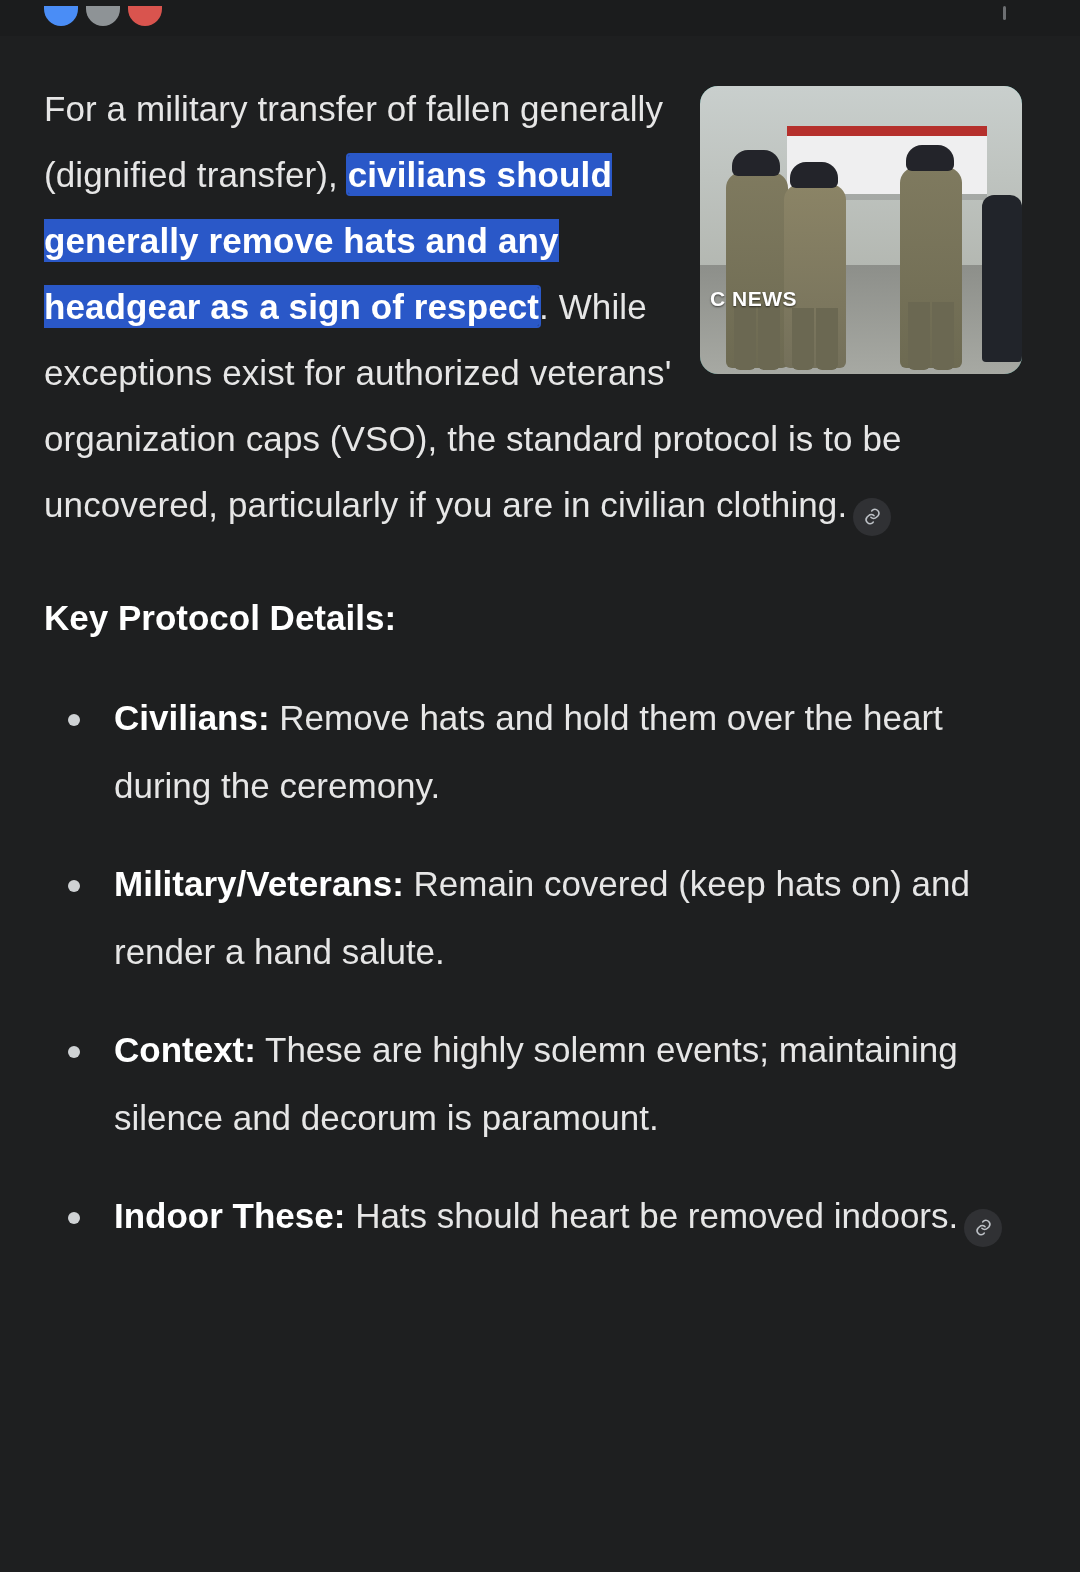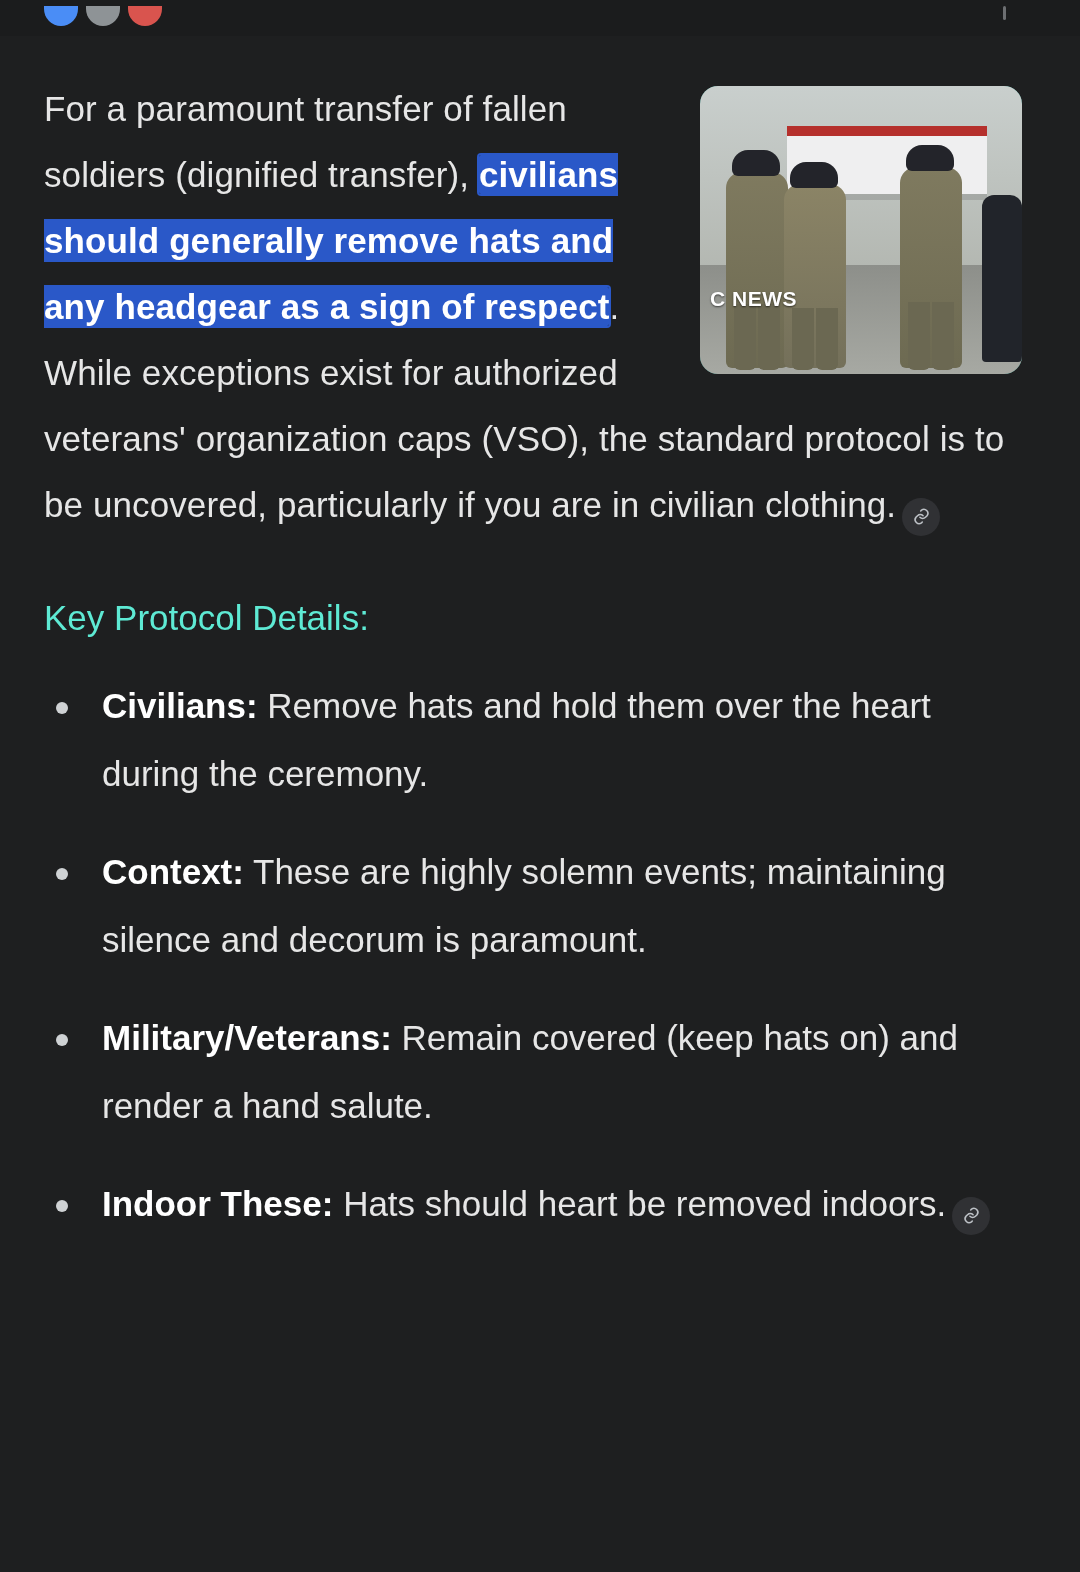--- a/index.html
+++ b/index.html
@@ -145,28 +145,28 @@
     height: 38px;
     border-radius: 50%;
     background: #303134;
     vertical-align: -9px;
     margin-left: 6px;
   }
   .link-chip svg { width: 19px; height: 19px; }
 
   .section-title {
     font-size: 35px;
-    font-weight: 400;
-    color: #5eead4;
+    font-weight: 700;
+    color: #ffffff;
     padding: 60px 72px 0 44px;
   }
 
   ul.bullets {
     list-style: none;
-    margin: 0;
+    margin: 12px;
     padding: 34px 44px 0 44px;
   }
   ul.bullets li {
     position: relative;
     font-size: 35px;
     line-height: 68px;
     padding-left: 58px;
     margin-bottom: 30px;
     color: #e6e6e6;
   }
@@ -216,39 +216,39 @@
       </div>
       <div class="soldier s3">
         <div class="beret"></div>
         <div class="leg l"></div>
         <div class="leg r"></div>
       </div>
       <div class="darkfig"></div>
       <div class="watermark">C NEWS</div>
     </div>
 
-    <span>For a paramount transfer of fallen soldiers (dignified transfer), </span><span class="hl">civilians should generally remove hats and any headgear as a sign of respect</span><span>. While exceptions exist for authorized veterans' organization caps (VSO), the standard protocol is to be uncovered, particularly if you are in civilian clothing.</span><span class="link-chip">
+    <span>For a military transfer of fallen generally (dignified transfer), </span><span class="hl">civilians should generally remove hats and any headgear as a sign of respect</span><span>. While exceptions exist for authorized veterans' organization caps (VSO), the standard protocol is to be uncovered, particularly if you are in civilian clothing.</span><span class="link-chip">
         <svg viewBox="0 0 24 24" fill="none" stroke="#bdc1c6" stroke-width="2" stroke-linecap="round">
           <path d="M10 13a5 5 0 0 0 7 0l2-2a5 5 0 0 0-7-7l-1 1"></path>
           <path d="M14 11a5 5 0 0 0-7 0l-2 2a5 5 0 0 0 7 7l1-1"></path>
         </svg>
       </span>
   </div>
 
   <div class="section-title">Key Protocol Details:</div>
 
   <ul class="bullets">
     <li>
       <b>Civilians:</b><span> Remove hats and hold them over the heart during the ceremony.</span>
     </li>
     <li>
+      <b>Military/Veterans:</b><span> Remain covered (keep hats on) and render a hand salute.</span>
+    </li>
+    <li>
       <b>Context:</b><span> These are highly solemn events; maintaining silence and decorum is paramount.</span>
-    </li>
-    <li>
-      <b>Military/Veterans:</b><span> Remain covered (keep hats on) and render a hand salute.</span>
     </li>
     <li>
       <b>Indoor These:</b><span> Hats should heart be removed indoors.</span><span class="link-chip">
           <svg viewBox="0 0 24 24" fill="none" stroke="#bdc1c6" stroke-width="2" stroke-linecap="round">
             <path d="M10 13a5 5 0 0 0 7 0l2-2a5 5 0 0 0-7-7l-1 1"></path>
             <path d="M14 11a5 5 0 0 0-7 0l-2 2a5 5 0 0 0 7 7l1-1"></path>
           </svg>
         </span>
     </li>
   </ul>

